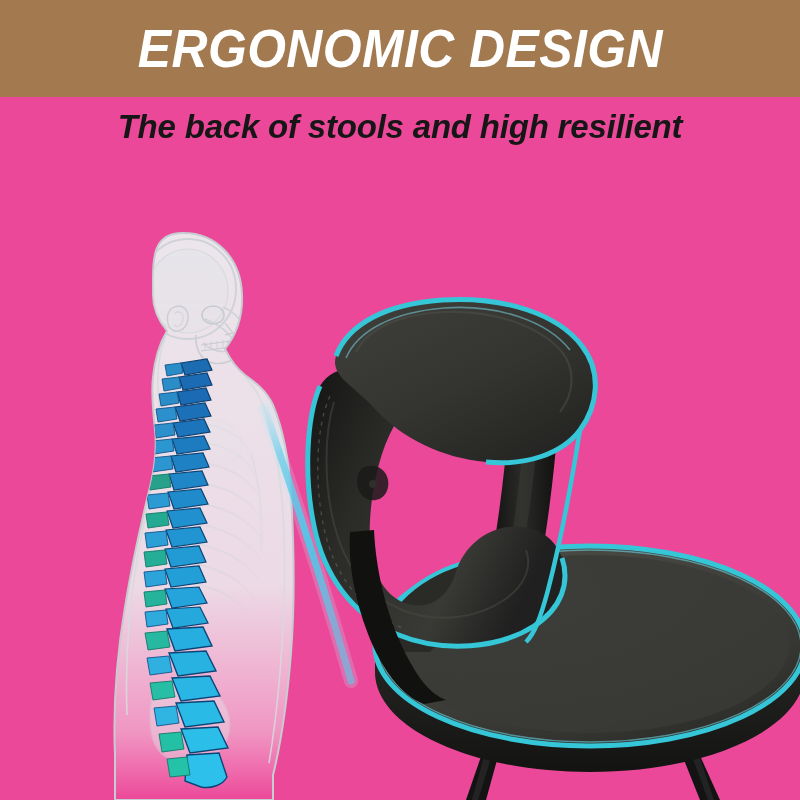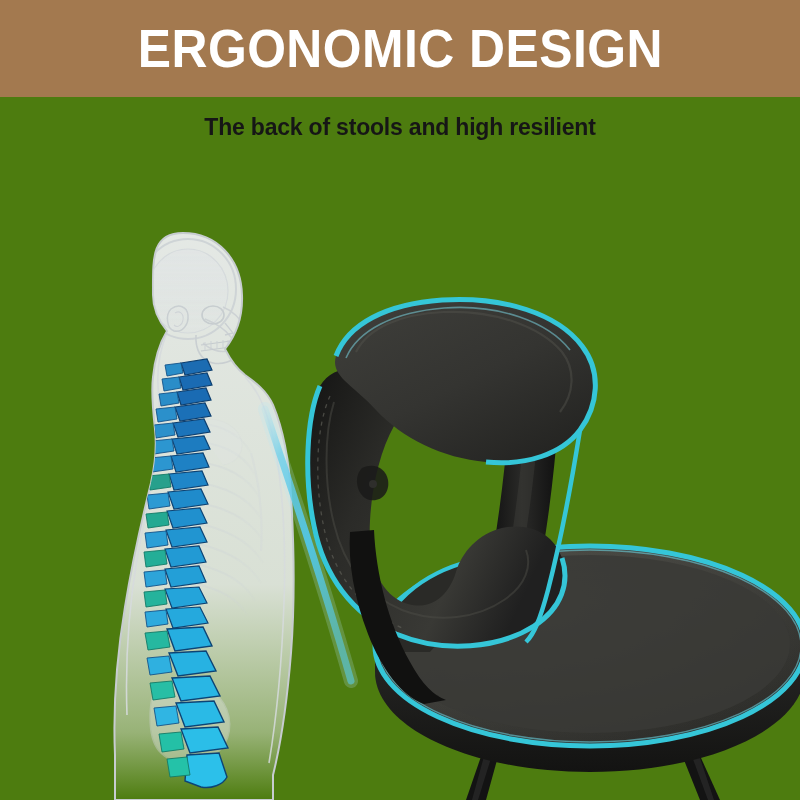--- a/index.html
+++ b/index.html
@@ -7,22 +7,23 @@
     padding: 0;
     background: #ffffff;
   }
   body {
     font-family: "Liberation Sans", sans-serif;
   }
   .page {
     position: relative;
     width: 800px;
     height: 800px;
-    background: #4d7c0f;
+    background: #ec4899;
     overflow: hidden;
+    font-style: italic;
   }
 
   
   .banner {
     position: absolute;
     left: 0;
     top: 0;
     width: 800px;
     height: 97px;
     background: #a3794f;
@@ -46,21 +47,21 @@
   
   .subtitle {
     position: absolute;
     left: 0;
     top: 104px;
     width: 800px;
     text-align: center;
     color: #161616;
     font-family: "Liberation Sans", sans-serif;
     font-weight: bold;
-    font-size: 23px;
+    font-size: 33px;
     line-height: 46px;
     letter-spacing: -0.2px;
   }
   .subtitle .l2 { display: block; }
 
   
   .stage {
     position: absolute;
     left: 0;
     top: 195px;

